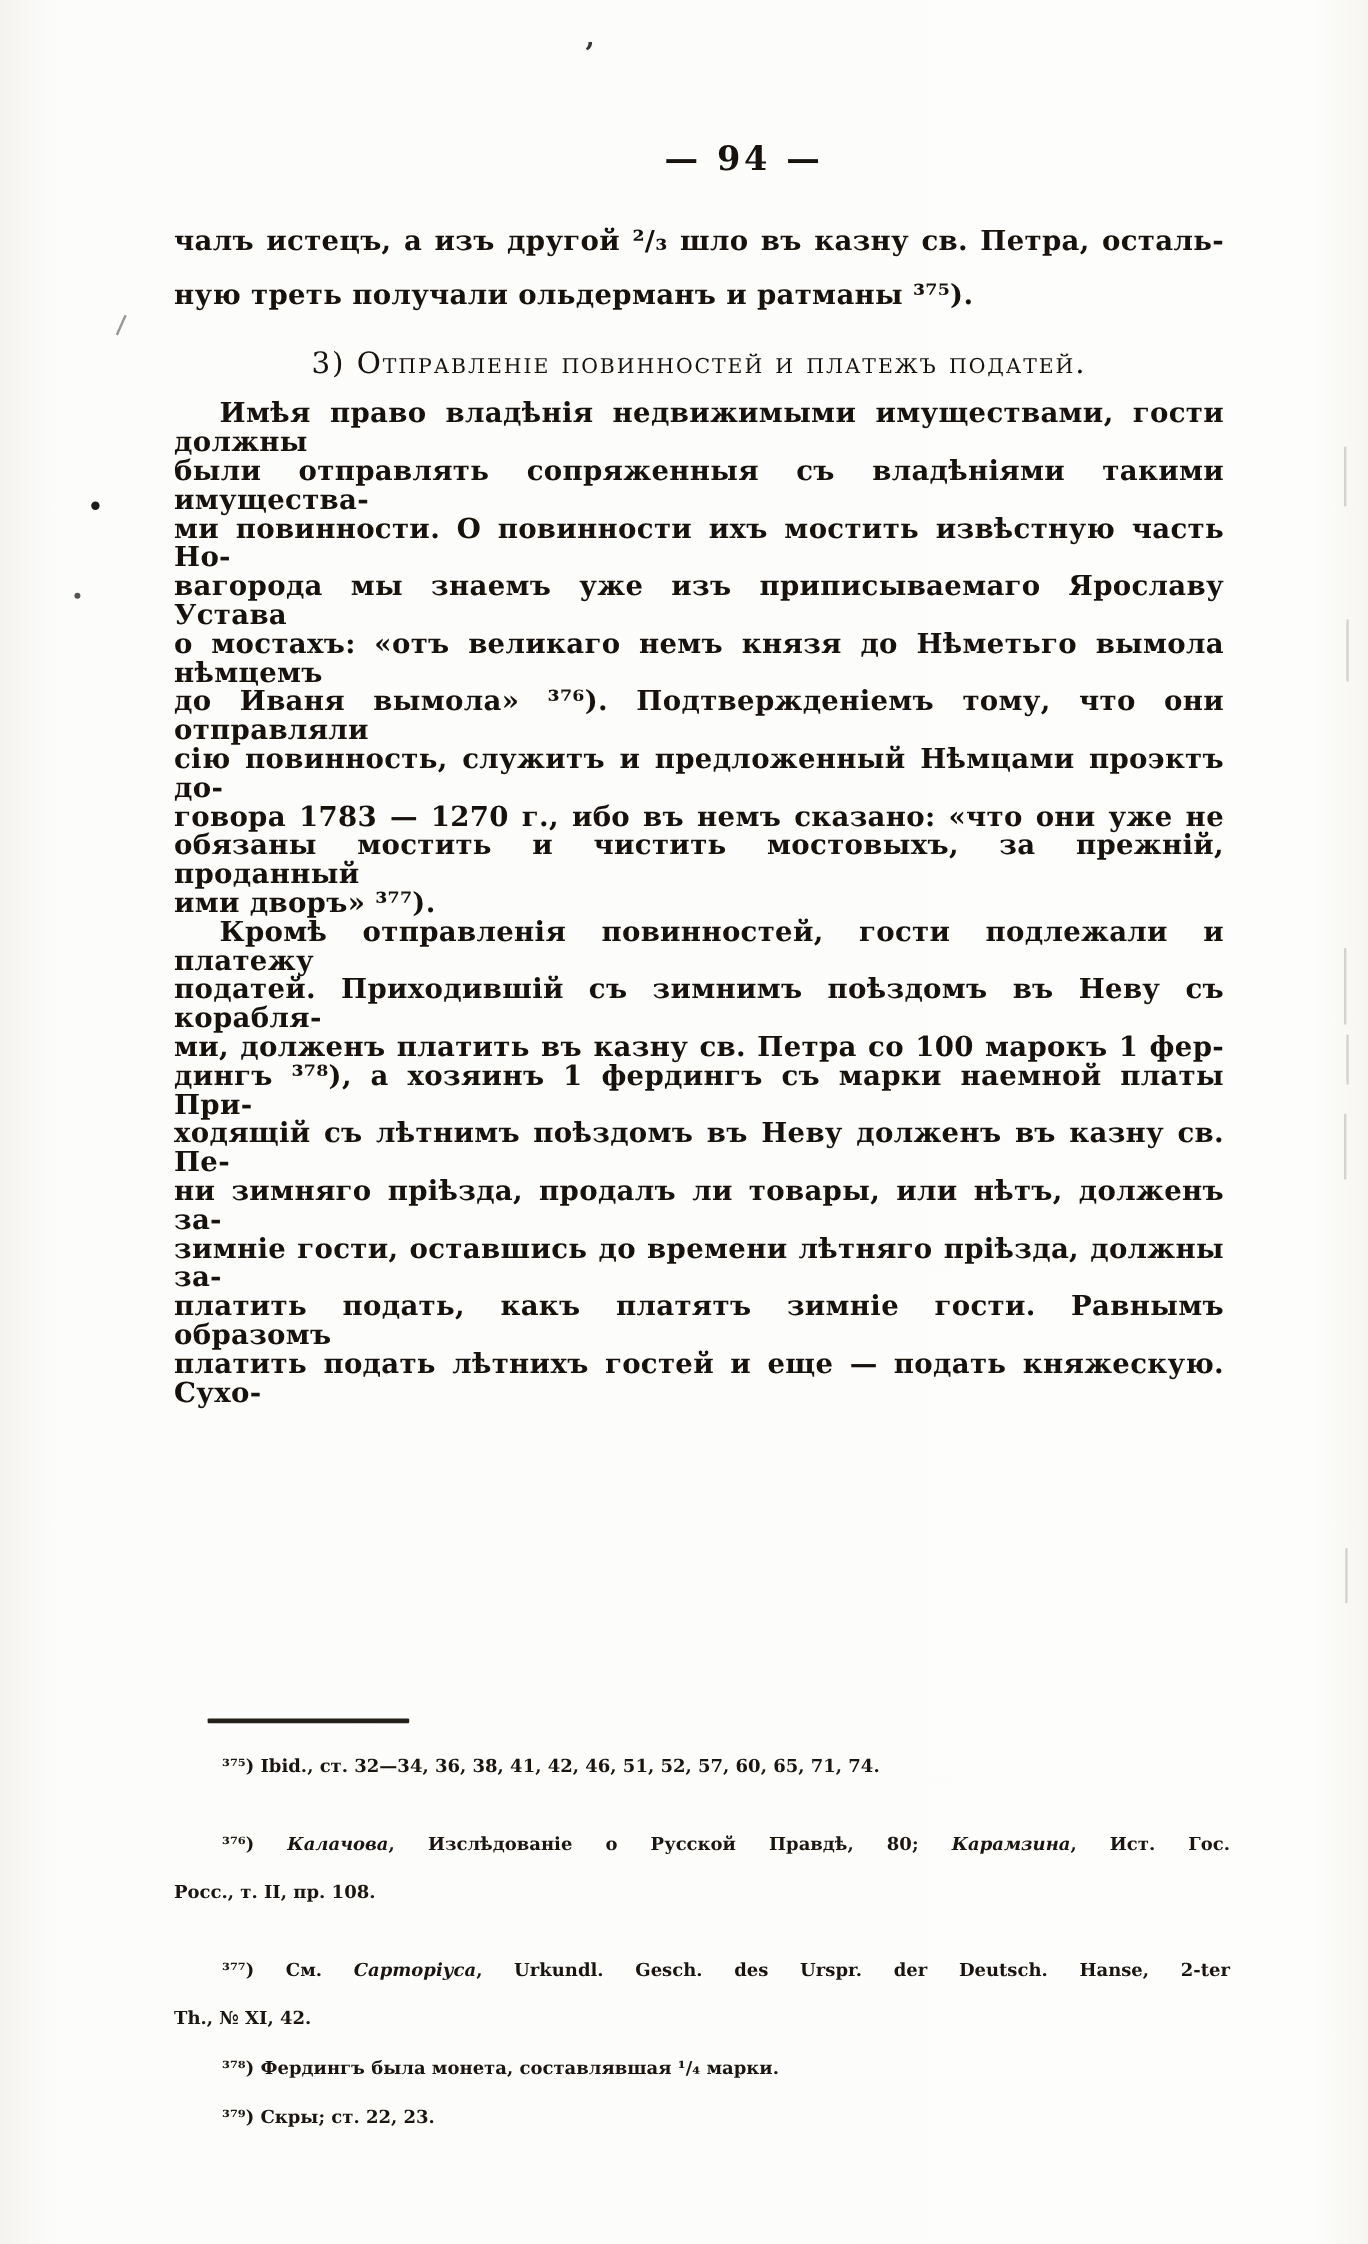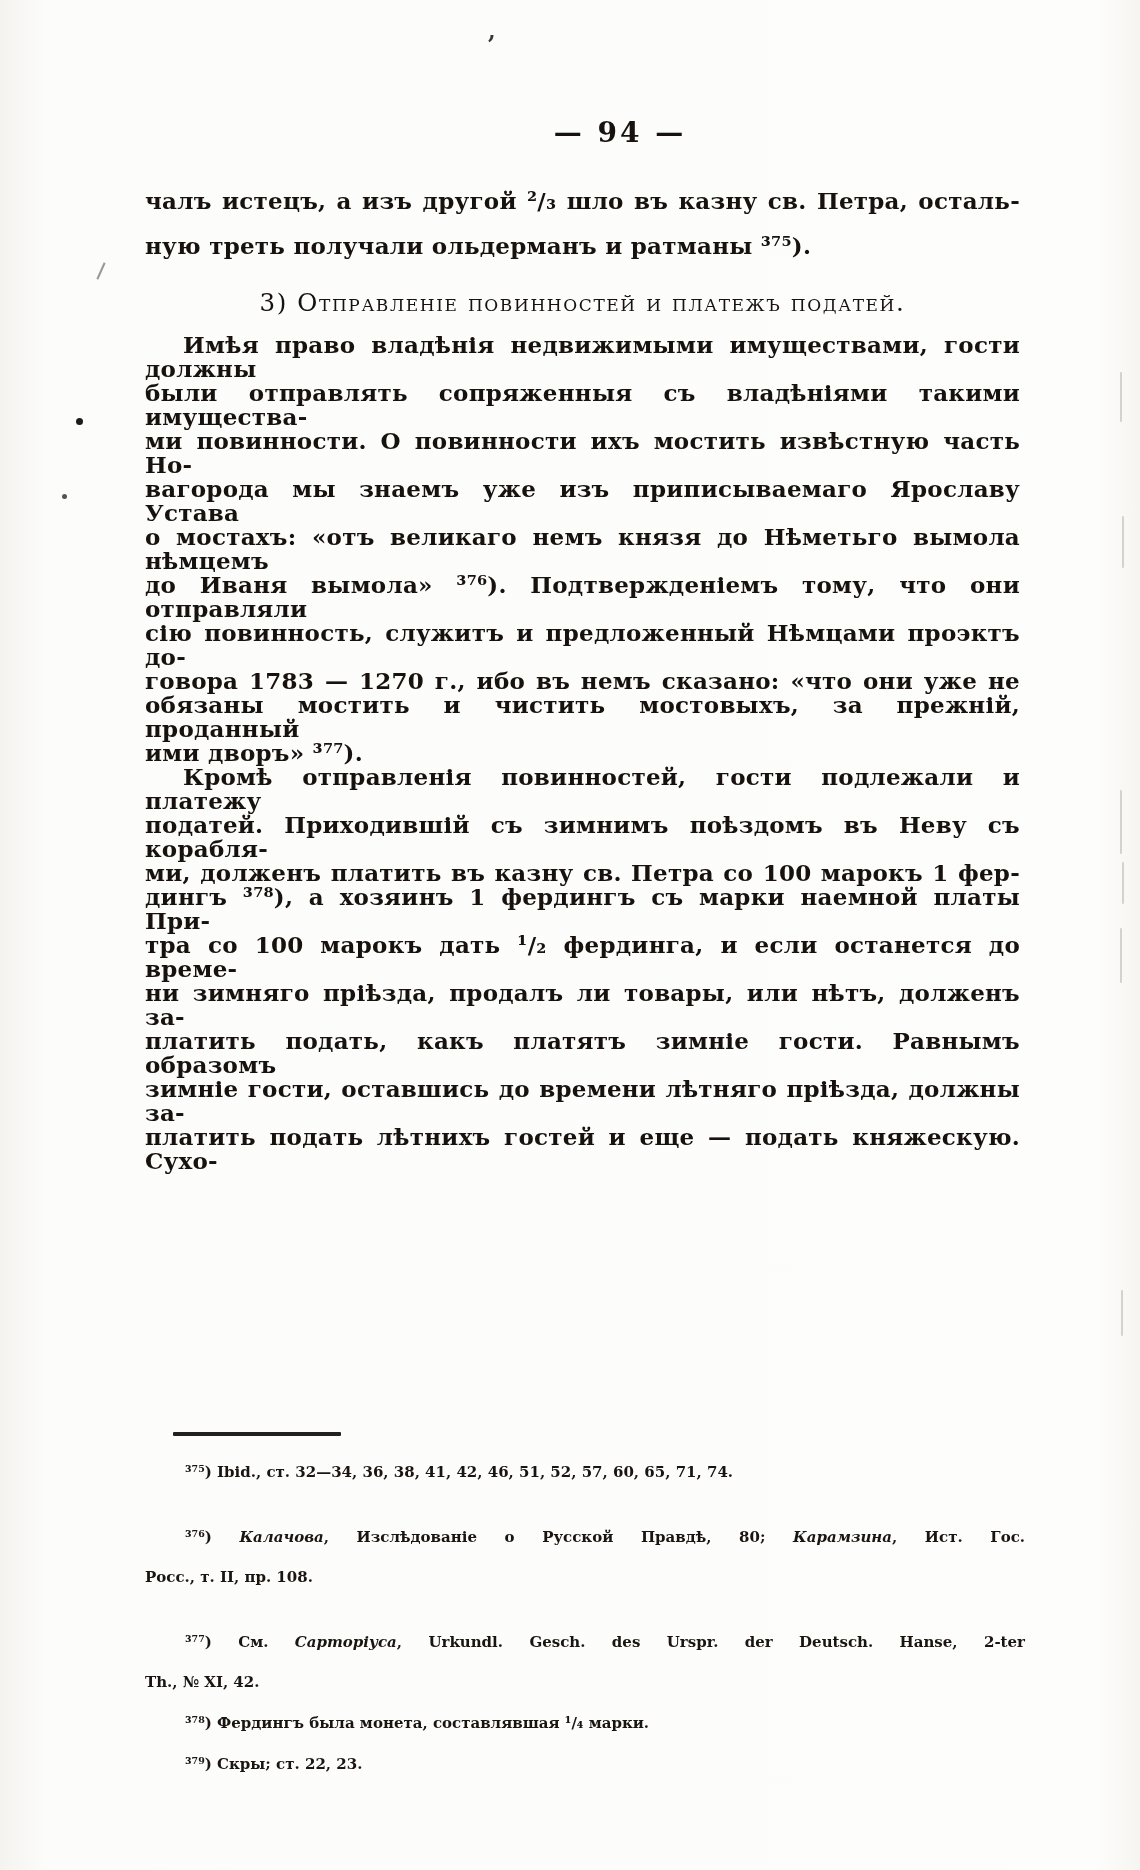--- a/index.html
+++ b/index.html
@@ -77,24 +77,24 @@
       <div class="line">говора 1783 — 1270 г.,  ибо въ немъ сказано:  «что они уже не</div>
       <div class="line">обязаны мостить и чистить мостовыхъ, за прежній, проданный</div>
       <div class="line noj">ими дворъ» ³⁷⁷).</div>
     </div>
 
     <div class="bodypara">
       <div class="line indent">Кромѣ отправленія повинностей, гости подлежали и платежу</div>
       <div class="line">податей. Приходившій съ зимнимъ поѣздомъ въ Неву съ корабля-</div>
       <div class="line">ми, долженъ платить въ казну св. Петра со 100 марокъ 1 фер-</div>
       <div class="line">дингъ ³⁷⁸), а хозяинъ 1 фердингъ съ марки наемной платы  При-</div>
-      <div class="line">тра со 100 марокъ дать ¹/₂ фердинга, и если останется до време-</div>
+      <div class="line">ходящій съ лѣтнимъ поѣздомъ въ Неву долженъ въ казну св. Пе-</div>
       <div class="line">ни зимняго пріѣзда, продалъ ли товары, или нѣтъ, долженъ за-</div>
+      <div class="line">зимніе гости, оставшись до времени лѣтняго пріѣзда, должны за-</div>
       <div class="line">платить подать, какъ платятъ зимніе гости.  Равнымъ образомъ</div>
-      <div class="line">зимніе гости, оставшись до времени лѣтняго пріѣзда, должны за-</div>
       <div class="line">платить подать лѣтнихъ гостей и еще — подать княжескую.  Сухо-</div>
 
     </div>
 
   </div>
 
   <div class="fnrule"></div>
 
   <div class="footnotes">
     <div class="fnline first">³⁷⁵) Ibid., ст. 32—34, 36, 38, 41, 42, 46, 51, 52, 57, 60, 65, 71, 74.</div>

